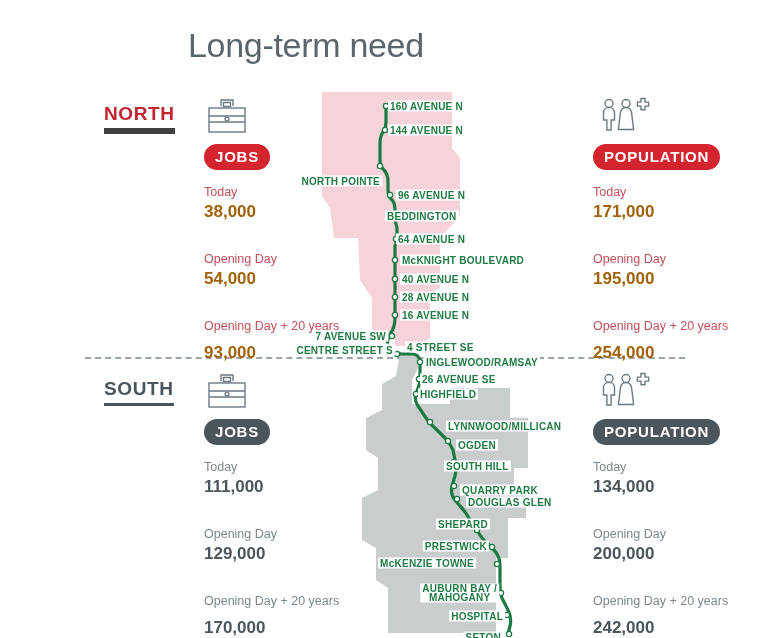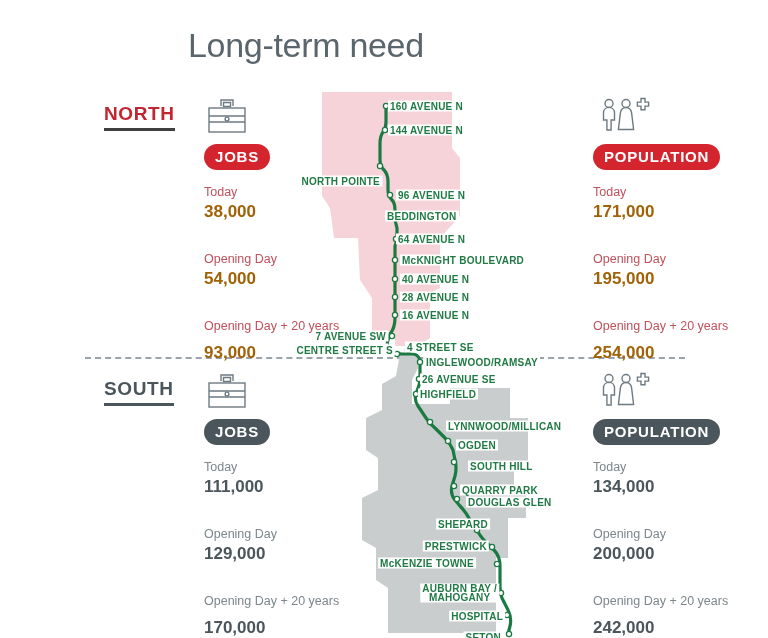--- a/index.html
+++ b/index.html
@@ -17,21 +17,21 @@
   .logo-word{color:#fff;font-size:26px;font-weight:bold;letter-spacing:-0.5px;
              font-family:"Liberation Sans",sans-serif;}
   .logo-grey{background:#4B555C;width:52px;height:58px;display:flex;align-items:center;justify-content:center;}
   .crest{width:30px;height:34px;}
   .page-title{position:absolute;left:188px;top:26px;font-size:34px;color:#5A656C;
               font-family:"Liberation Sans",sans-serif;letter-spacing:-0.3px;}
 
   
   .region-label{position:absolute;font-size:19px;font-weight:bold;letter-spacing:0.6px;
                 padding-bottom:3px;}
-  .region-north{left:104px;top:103px;color:#C22630;border-bottom:3px solid #404040;}
+  .region-north{left:104px;top:103px;color:#C22630;border-bottom:6px solid #404040;}
   .region-south{left:104px;top:378px;color:#4B555C;border-bottom:3px solid #4B555C;}
 
   
   .stat-col{position:absolute;width:180px;}
   .icon-wrap{height:48px;display:block;}
   .badge{display:inline-block;color:#fff;font-size:15px;font-weight:bold;
          letter-spacing:0.8px;padding:4px 11px 5px 11px;border-radius:13px;}
   .badge.red{background:#D4252F;}
   .badge.grey{background:#4B555C;}
   .stat-row{margin-top:17px;}
@@ -233,21 +233,21 @@
         <div class="st-label r" style="left: 100px; top: 227px;">16 AVENUE N</div>
         <div class="st-label l" style="left: 88px; top: 248px;">7 AVENUE SW</div>
         <div class="st-label l" style="left: 88px; top: 261px;">7 AVENUE SW</div>
         <div class="st-label l" style="left: 95px; top: 262px;">CENTRE STREET S</div>
         <div class="st-label r" style="left: 105px; top: 259px;">4 STREET SE</div>
         <div class="st-label r" style="left: 124px; top: 274px;">INGLEWOOD/RAMSAY</div>
         <div class="st-label r" style="left: 120px; top: 291px;">26 AVENUE SE</div>
         <div class="st-label r" style="left: 118px; top: 306px;">HIGHFIELD</div>
         <div class="st-label r" style="left: 146px; top: 338px;">LYNNWOOD/MILLICAN</div>
         <div class="st-label r" style="left: 156px; top: 357px;">OGDEN</div>
-        <div class="st-label r" style="left: 168px; top: 378px;">SOUTH HILL</div>
+        <div class="st-label r" style="left: 144px; top: 378px;">SOUTH HILL</div>
         <div class="st-label r" style="left: 160px; top: 402px;">QUARRY PARK</div>
         <div class="st-label r" style="left: 166px; top: 414px;">DOUGLAS GLEN</div>
         <div class="st-label l" style="left: 190px; top: 436px;">SHEPARD</div>
         <div class="st-label l" style="left: 189px; top: 458px;">PRESTWICK</div>
         <div class="st-label l" style="left: 176px; top: 475px;">McKENZIE TOWNE</div>
         <div class="st-label l two" style="left: 199px; top: 505px;">AUBURN BAY /<br>MAHOGANY</div>
         <div class="st-label l" style="left: 205px; top: 528px;">HOSPITAL</div>
         <div class="st-label l" style="left: 203px; top: 549px;">SETON</div>
       </div>
   </div>

